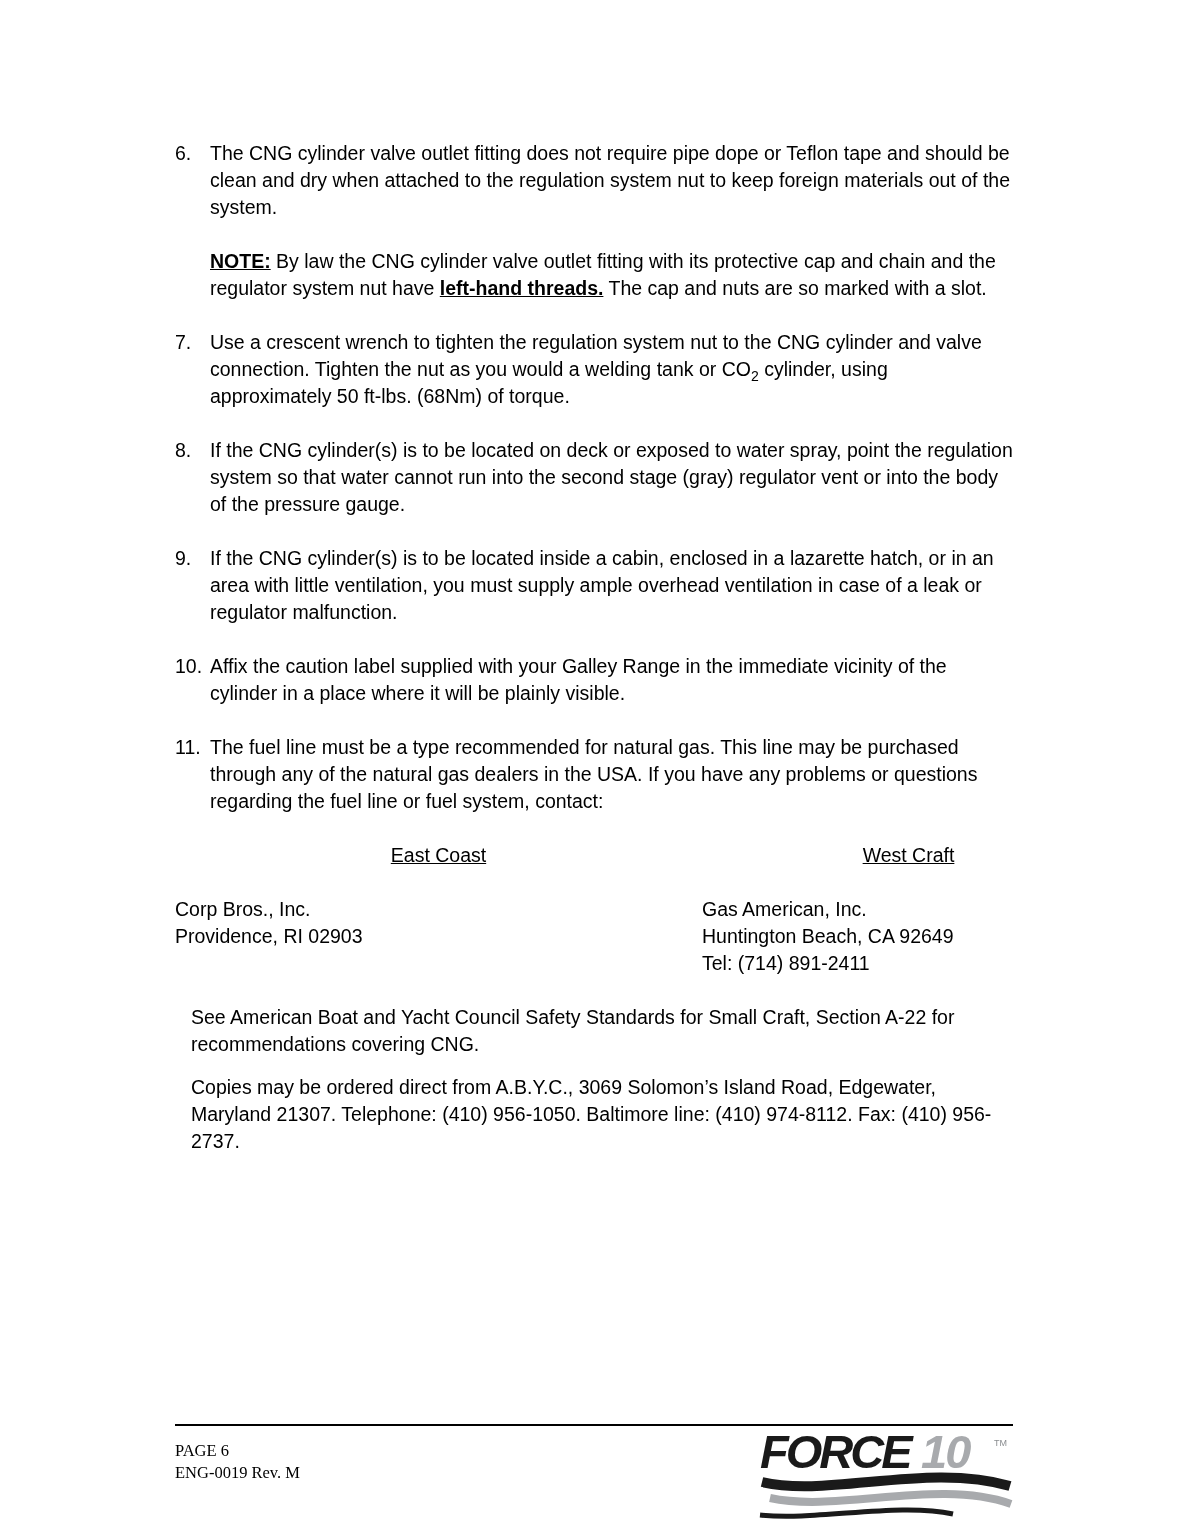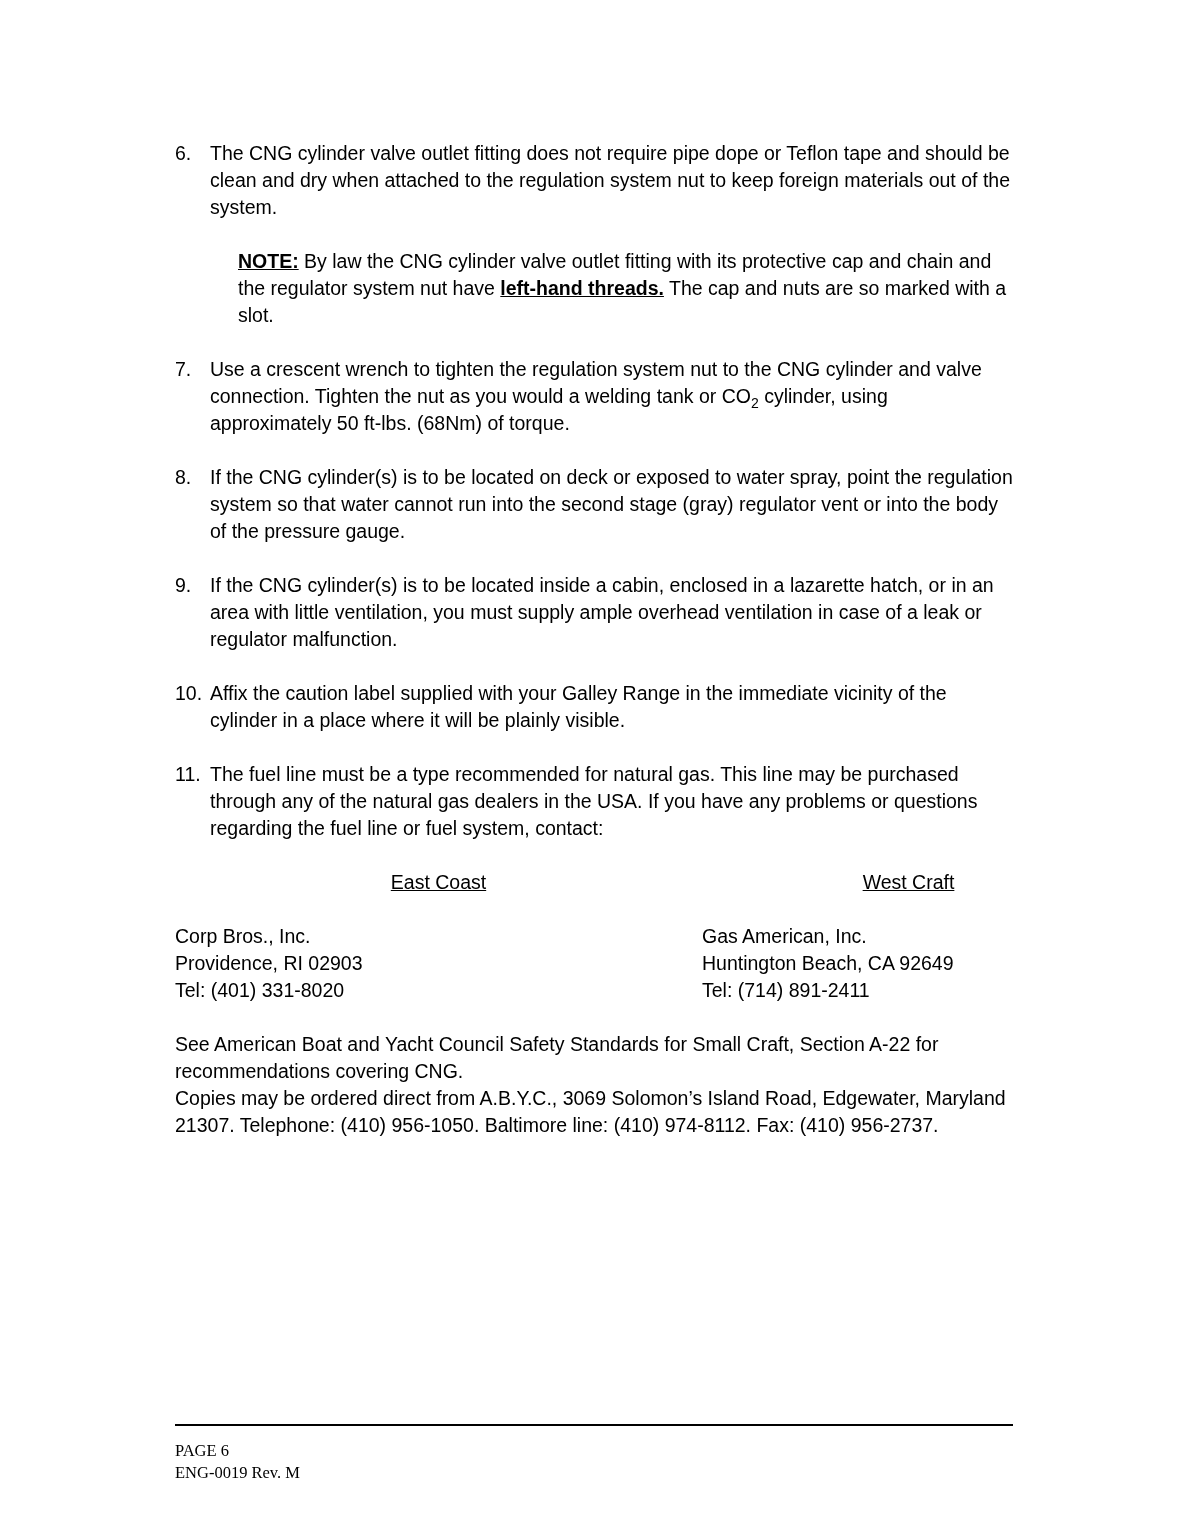--- a/index.html
+++ b/index.html
@@ -18,32 +18,32 @@
   .content {
     position: absolute;
     top: 140px;
     left: 175px;
     width: 838px;
   }
   .list-item { display: flex; margin-bottom: 27px; }
   .num { flex: 0 0 35px; }
   .item-text { flex: 1; }
   .item-text p { margin: 0; }
-  .item-text p + p { margin-top: 27px; margin-left: 28px; }
+  .item-text p + p { margin-top: 27px; }
   .b { font-weight: bold; }
   .u { text-decoration: underline; }
   .sub { vertical-align: sub; font-size: 0.72em; line-height: 0; }
 
   .contacts-headings { display: flex; margin-bottom: 27px; text-align: center; }
   .contacts-body { display: flex; margin-bottom: 27px; }
   .c-east { flex: 0 0 527px; }
   .c-west { flex: 1; }
   .head-offset { display: inline-block; margin-left: 102px; }
 
-  .closing p { margin: 0; }
+  .closing p { margin: 16px; }
 
   .footer {
     position: absolute;
     top: 1424px;
     left: 175px;
     width: 838px;
     height: 112px;
     font-family: "Liberation Serif", serif;
     font-size: 16.5px;
     line-height: 22px;
@@ -113,21 +113,20 @@
       </div>
       <div class="c-west">
         <span class="u head-offset">West Craft</span>
       </div>
     </div>
 
     <div class="contacts-body">
       <div class="c-east">
           <div>Corp Bros., Inc.</div>
           <div>Providence, RI 02903</div>
-          <div>Tel: (401) 331-8020</div>
         </div>
       <div class="c-west">
           <div>Gas American, Inc.</div>
           <div>Huntington Beach, CA 92649</div>
           <div>Tel: (714) 891-2411</div>
         </div>
     </div>
 
     <div class="closing">
         <p>See American Boat and Yacht Council Safety Standards for Small Craft, Section A-22 for recommendations covering CNG.</p>
@@ -137,15 +136,25 @@
   </div>
 
   <div class="footer">
     <div class="footer-rule"></div>
     <div class="footer-cols">
       <div class="footer-col-left">
         <div>PAGE 6</div>
         <div>ENG-0019 Rev. M</div>
       </div>
     </div>
+    <div class="logo-wrap">
+      <svg viewBox="0 0 255 96" width="255" height="96">
+        <text x="2" y="40" font-family="Liberation Sans, sans-serif" font-size="47" font-weight="bold" font-style="italic" letter-spacing="-3" fill="#1a1a1a">FORCE</text>
+        <text x="163" y="40" font-family="Liberation Sans, sans-serif" font-size="47" font-weight="bold" font-style="italic" letter-spacing="-2" fill="#a8aaad">10</text>
+        <text x="236" y="18" font-family="Liberation Sans, sans-serif" font-size="9" fill="#8a8d90">TM</text>
+        <path d="M4,54 C70,70 170,34 252,58" fill="none" stroke="#1a1a1a" stroke-width="10"></path>
+        <path d="M12,70 C80,85 180,50 253,76" fill="none" stroke="#a8aaad" stroke-width="8"></path>
+        <path d="M2,87 C60,93 140,74 195,86" fill="none" stroke="#1a1a1a" stroke-width="5"></path>
+      </svg>
+    </div>
   </div>
 
 </div>
 
 </body></html>

